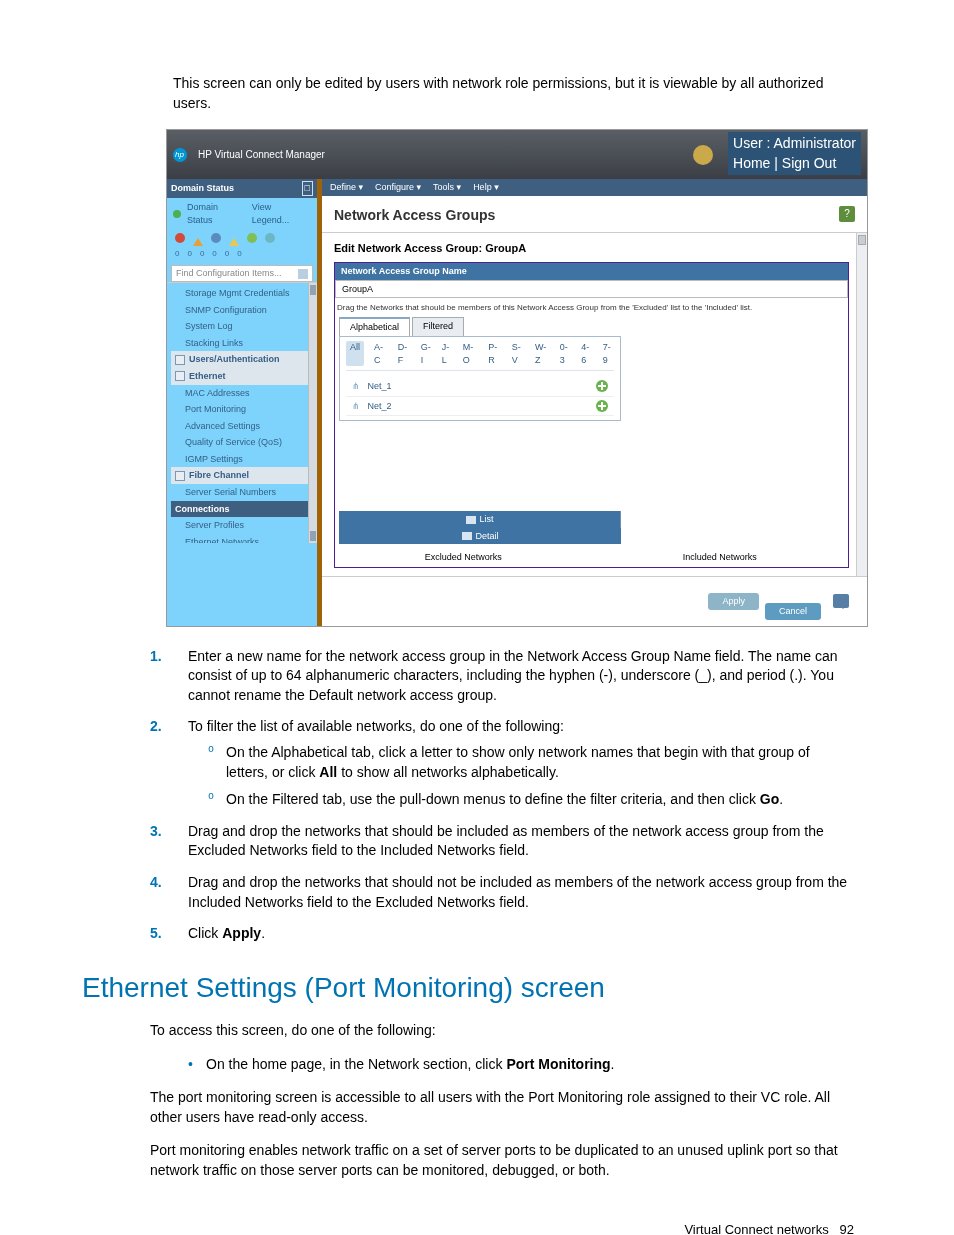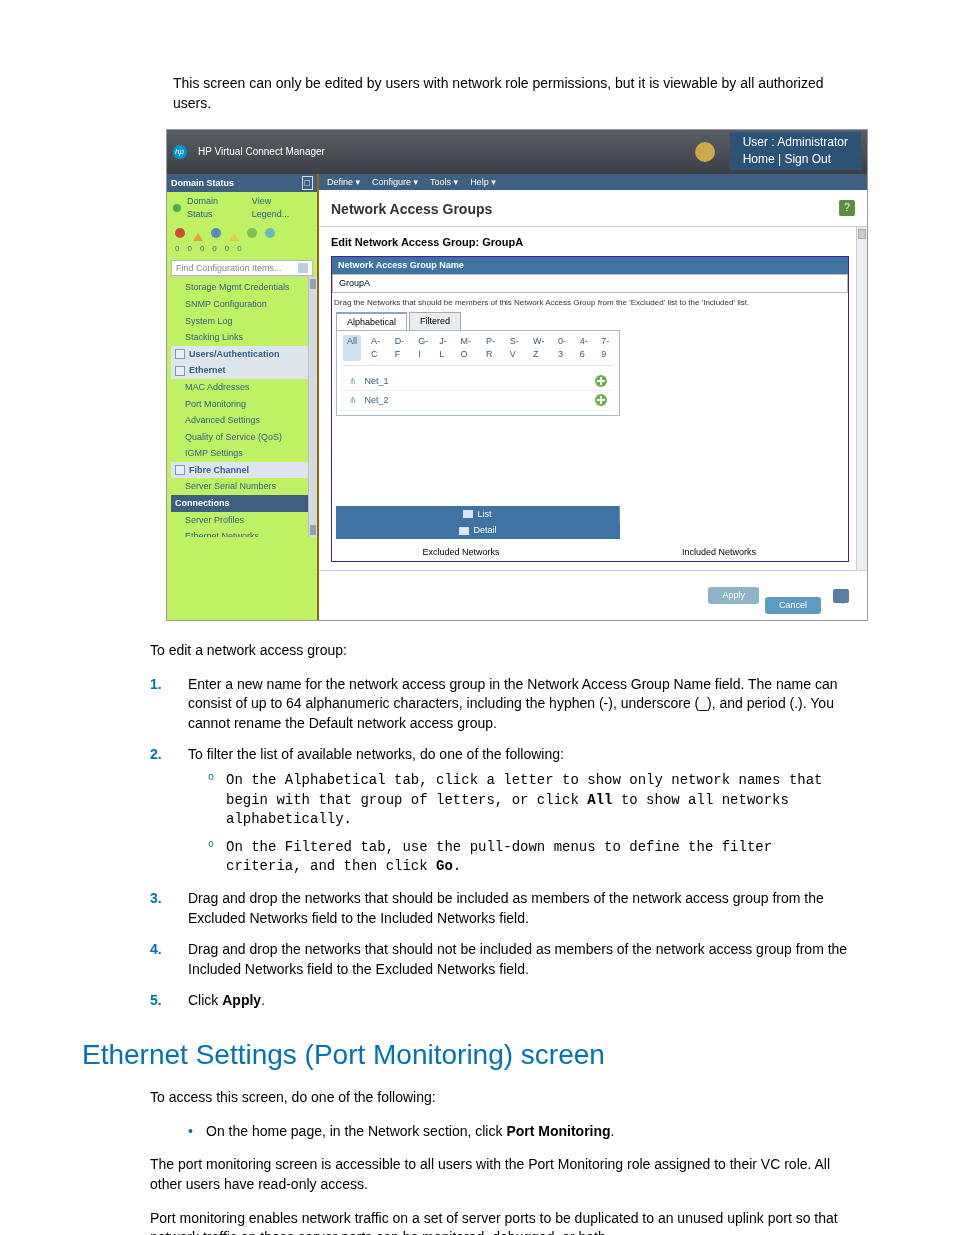--- a/index.html
+++ b/index.html
@@ -36,22 +36,22 @@
     width: 14px; height: 14px; border-radius: 50%;
     background: #0096d6; display:inline-block;
     position: relative;
   }
   .ss-titlebar .hp-icon::after{
     content:"hp"; font-size:8px; color:#fff; font-style:italic; position:absolute; left:2px; top:1px;
   }
   .ss-body { display: flex; }
   .ss-left {
     width: 150px;
-    background: #bef264;
-    border-right: 2px solid #a16207;
+    background: #7dd3fc;
+    border-right: 5px solid #a16207;
   }
   .ss-left-header {
     background: #3f5f80;
     color: #fff;
     padding: 2px 4px;
     font-weight: 600;
     display:flex; justify-content:space-between; align-items:center;
     font-size: 9px;
   }
   .ss-left-links {
@@ -80,21 +80,21 @@
   .ss-tree .scroll-thumb{position:absolute;right:1px;bottom:2px;width:6px;height:10px;background:#8fa3b6;}
   .ss-tree .scroll-thumb.top{top:2px;bottom:auto;}
   .tree-item{padding:2px 4px 2px 14px;color:#355e85;font-size:9px;}
   .tree-section{padding:2px 4px; background:#dde5ed; font-weight:600;color:#355e85;display:flex;gap:4px;align-items:center;font-size:9px;}
   .tree-section.dark{background:#3f5f80;color:#fff;}
   .tree-section .box{width:8px;height:8px;border:1px solid #7899b6;background:#e8eef4;}
   .ss-right{flex:1;background:#fff;display:flex;flex-direction:column;}
   .ss-menu{background:#3f5f80;color:#fff;padding:2px 8px;font-size:9px;display:flex;gap:12px;}
   .ss-titlebar-wrap{position:relative;}
   .user-box{
-    background:#2c5375;color:#fff;font-size:12px;padding:2px 13px;
+    background:#2c5375;color:#fff;font-size:14px;padding:2px 5px;
     position:relative; top:-1px;
   }
   .awards-icon{
     width:28px;height:28px;display:inline-block;position:relative;
   }
   .awards-icon::before{
     content:"";
     position:absolute;inset:4px;border-radius:50%;background:#c9a94a;
   }
   .ss-titlearea{padding:10px 12px 0;border-bottom:1px solid #ccc;display:flex;justify-content:space-between;}
@@ -132,21 +132,21 @@
   .chat-icon{width:16px;height:14px;background:#577fa5;border-radius:2px;position:relative;margin-left:6px;}
   .chat-icon::after{content:"";position:absolute;bottom:-4px;right:3px;border:3px solid transparent;border-top-color:#577fa5;}
 
   ol.steps { padding-left: 0; margin:12px 0 24px; list-style:none; counter-reset: step;}
   ol.steps > li { counter-increment: step; position:relative; padding-left: 38px; margin-bottom:12px;}
   ol.steps > li::before{
     content: counter(step) ".";
     position:absolute; left:0; top:0;
     color:#0073b3; font-weight:700; width:28px; text-align:left;
   }
-  ul.sub { list-style:none; padding-left:20px; margin:6px 0;font-family:Liberation Mono, monospace;}
+  ul.sub { list-style:none; padding-left:20px; margin:6px 0;}
   ul.sub > li{ position:relative; padding-left:18px; margin-bottom:8px;}
   ul.sub > li::before{
     content:"o"; position:absolute; left:0; top:0; color:#0073b3; font-size:10px; font-family: "Courier New", monospace;
   }
   ul.disc { list-style:none; padding-left:38px; margin:6px 0 14px;}
   ul.disc > li{position:relative; padding-left:18px; margin-bottom:8px;}
   ul.disc > li::before{content:"•"; position:absolute; left:0; top:0; color:#0073b3; font-size:14px;}
   h1{
     color:#0073b3; font-weight:400; font-size:28px; margin:12px 0 10px -68px;
   }
@@ -315,21 +315,20 @@
         </div>
         <div class="footer-bar">
           <div class="btn btn-apply">Apply</div>
           <div class="btn btn-cancel">Cancel</div>
           <div class="chat-icon"></div>
         </div>
       </div>
     </div>
   </div>
 
-  <p>To edit a network access group:</p>
 
   <ol class="steps">
     <li>Enter a new name for the network access group in the Network Access Group Name field. The name can consist of up to 64 alphanumeric characters, including the hyphen (-), underscore (_), and period (.). You cannot rename the Default network access group.</li>
     <li>
       <span>To filter the list of available networks, do one of the following:</span>
       <ul class="sub">
         <li>
           <span>On the Alphabetical tab, click a letter to show only network names that begin with that group of letters, or click </span><b>All</b><span> to show all networks alphabetically.</span>
         </li>
         <li>

